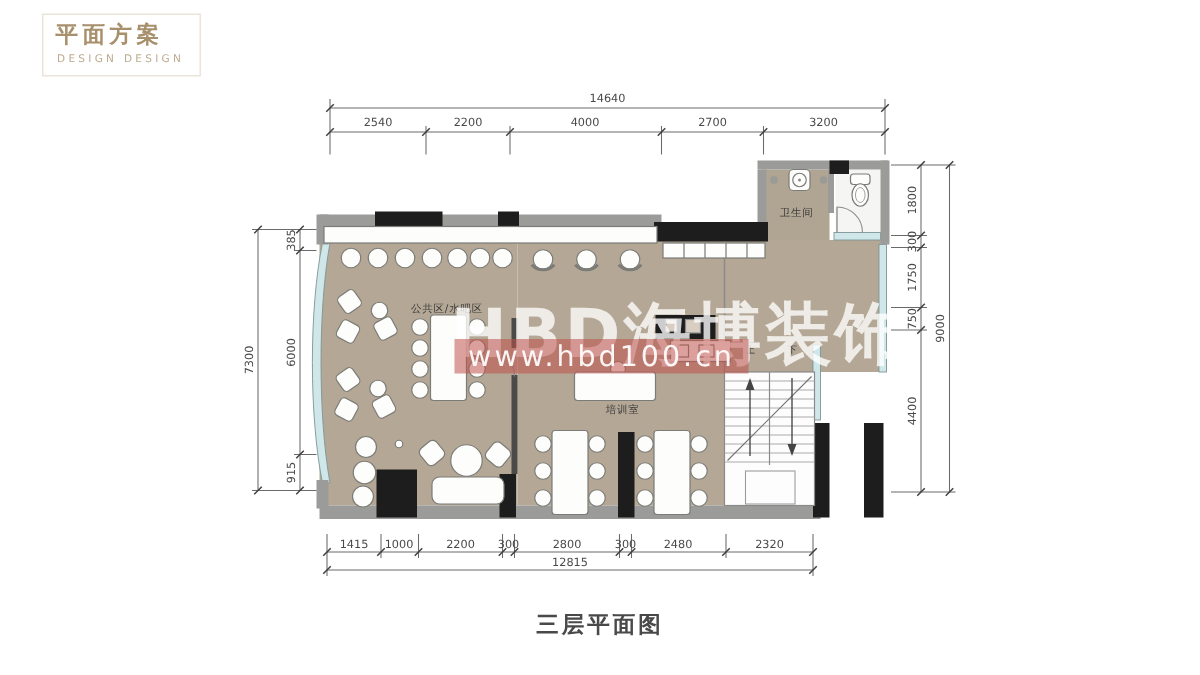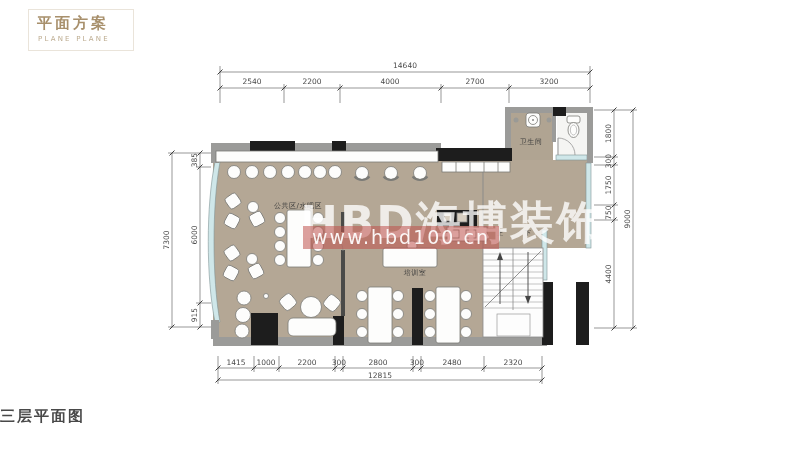--- a/index.html
+++ b/index.html
@@ -3,21 +3,21 @@
 <meta charset="utf-8">
 <style>
   html,body { margin:0; padding:0; }
   body { width:800px; height:450px; background:#ffffff; position:relative; overflow:hidden;
          font-family:"DejaVu Sans","Liberation Sans",sans-serif; }
   .stage { position:absolute; inset:0; }
   .header { position:absolute; left:28px; top:9px; width:106px; height:42px;
             border:1px solid #eae4da; box-sizing:border-box; padding:4px 0 12px 8px; }
   .header .t { font-size:15px; font-weight:bold; color:#a8906c; letter-spacing:3px; white-space:nowrap; }
   .header .s { font-size:7px; color:#bcab8f; letter-spacing:2.2px; margin-top:2px; margin-left:1px; white-space:nowrap; }
-  .footer { position:absolute; left:0; right:0; top:407px; }
+  .footer { position:absolute; left:0; right:0; top:407px; text-align:center; }
   .footer .t { font-size:15px; font-weight:bold; color:#494949; letter-spacing:2px; }
   .footer .s { font-size:11px; color:#7d7d7d; margin-top:1px; }
   svg.plan { position:absolute; left:0; top:0; }
   .dim  { font-size:7.5px; fill:#4a4a4a; }
   .room { font-size:7px; fill:#3c3c3c; letter-spacing:0.5px; }
   .rooms-small { font-size:6.5px; fill:#333; }
   .dimline { stroke:#6a6a6a; stroke-width:0.7; fill:none; }
   .tick { stroke:#3f3f3f; stroke-width:1; fill:none; }
   .furn { fill:#fdfdfc; stroke:#7b7b77; stroke-width:0.8; }
   .wall-g { fill:#9b9b99; }
@@ -27,21 +27,21 @@
   .wm-brand { font-size:45px; font-weight:bold; fill:rgba(255,255,255,0.78); letter-spacing:2px; }
   .wm-url { font-size:19px; fill:rgba(255,255,255,0.93); letter-spacing:2px; }
 </style>
 </head>
 <body>
 
 <div class="stage">
 
   <div class="header">
     <div class="t">平面方案</div>
-    <div class="s">PLANE PLANE</div>
+    <div class="s">DESIGN DESIGN</div>
   </div>
 
   <svg class="plan" width="800" height="450" viewBox="0 0 800 450">
     <defs>
       <g id="sofa3" class="furn">
         <rect x="-6.5" y="-6.5" width="13" height="13" rx="3" transform="translate(-14,-13) rotate(-35)"></rect>
         <rect x="-6.5" y="-6.5" width="13" height="13" rx="3" transform="translate(-15,7) rotate(28)"></rect>
         <rect x="-6.5" y="-6.5" width="13" height="13" rx="3" transform="translate(10,5) rotate(62)"></rect>
         <circle cx="6" cy="-7" r="5.5"></circle>
       </g>

